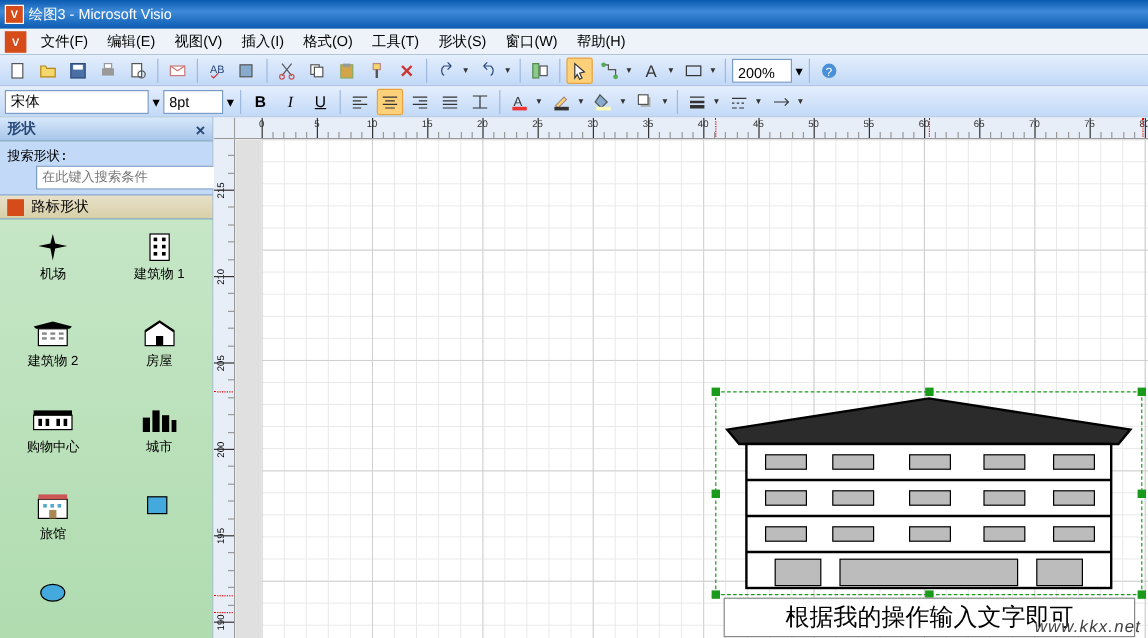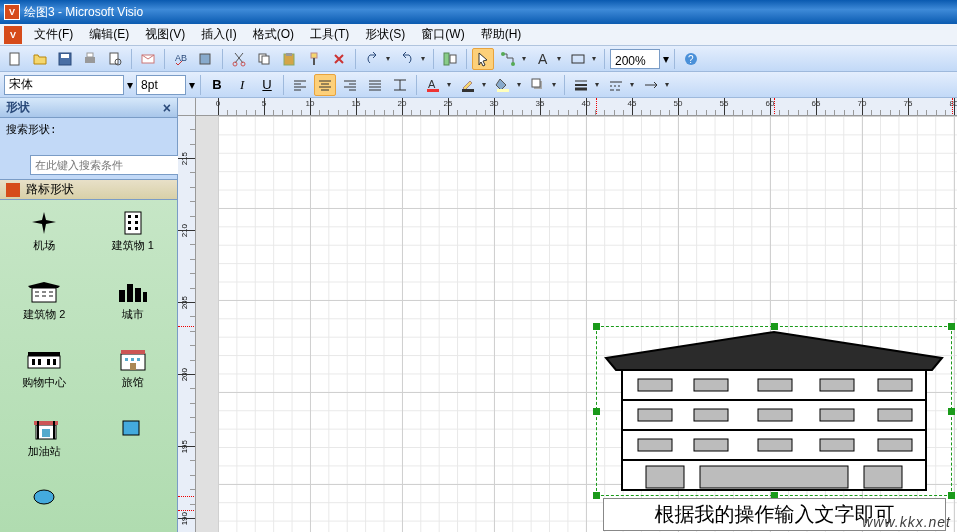--- a/index.html
+++ b/index.html
@@ -25,21 +25,21 @@
 .fmtbar { height: 26px; background: linear-gradient(to bottom, #e4eefd, #c2d9f7); display: flex; align-items: center; border-bottom: 1px solid #9eb9dc; padding: 0 4px; gap: 3px; }
 .font-sel { background: #fff; border: 1px solid #7a9cc6; height: 20px; width: 120px; padding: 0 4px; display: flex; align-items: center; }
 .size-sel { background: #fff; border: 1px solid #7a9cc6; height: 20px; width: 50px; padding: 0 4px; display: flex; align-items: center; }
 
 .main { display: flex; height: calc(532px - 24px - 22px - 26px - 26px); }
 
 .shapes-pane { width: 178px; background: linear-gradient(to bottom, #c6e0c6, #a8d4a8); border-right: 1px solid #7a9cc6; display: flex; flex-direction: column; }
 .pane-hdr { height: 20px; background: linear-gradient(to bottom, #d6e8fa, #a8c6ea); display: flex; align-items: center; padding: 0 6px; justify-content: space-between; border-bottom: 1px solid #7a9cc6; font-weight: bold; color: #2a4a7a; }
 .pane-hdr .x { cursor: pointer; font-size: 14px; }
 .search-sec { background: #c2d9f7; padding: 4px 6px; border-bottom: 1px solid #7a9cc6; }
-.search-sec .lbl { font-size: 11px; margin-bottom: 18px; font-family: Liberation Mono, monospace; }
+.search-sec .lbl { font-size: 11px; margin-bottom: 1px; font-family: Liberation Mono, monospace; }
 .search-row { display: flex; gap: 2px; padding-left: 24px; }
 .search-in { flex: 1; background: #fff; border: 1px solid #7a9cc6; height: 20px; padding: 0 4px; font-size: 11px; }
 .search-go { width: 20px; height: 20px; background: #3a8a3a; color: #fff; display: flex; align-items: center; justify-content: center; font-size: 12px; cursor: pointer; }
 .stencil-hdr { height: 20px; background: linear-gradient(to bottom, #e8e0c8, #d8d0a8); display: flex; align-items: center; padding: 0 6px; gap: 6px; border-bottom: 1px solid #7a9cc6; }
 .stencil-hdr .ico { width: 14px; height: 14px; background: #d64b1a; }
 .shapes-grid { flex: 1; overflow-y: auto; padding: 6px 0; display: grid; grid-template-columns: 1fr 1fr; gap: 8px 0; background: linear-gradient(to bottom, #c6e6c6, #b0dcb0); text-align: center; }
 .shape-item { display: flex; flex-direction: column; align-items: center; gap: 2px; cursor: pointer; padding: 4px 0; }
 .shape-item .sico { width: 40px; height: 26px; display: flex; align-items: center; justify-content: center; }
 .shape-item .slbl { font-size: 11px; }
 
@@ -431,65 +431,63 @@
               <rect x="9" y="15" width="4" height="2" fill="#888"></rect>
               <rect x="16" y="15" width="4" height="2" fill="#888"></rect>
               <rect x="23" y="15" width="4" height="2" fill="#888"></rect>
             </svg>
           </div>
           <div class="slbl">建筑物 2</div>
         </div>
       <div class="shape-item">
           <div class="sico">
             <svg width="32" height="24" viewBox="0 0 32 24">
-              <rect x="2" y="10" width="6" height="12" fill="#000"></rect>
-              <rect x="10" y="4" width="6" height="18" fill="#000"></rect>
-              <rect x="18" y="8" width="6" height="14" fill="#000"></rect>
-              <rect x="26" y="12" width="4" height="10" fill="#000"></rect>
-            </svg>
-          </div>
-          <div class="slbl">城市</div>
+              <path d="M4 10l12-8 12 8v12H4z" fill="#fff" stroke="#000"></path>
+              <path d="M4 10l12-8 12 8" fill="none" stroke="#000" stroke-width="2"></path>
+              <rect x="13" y="14" width="6" height="8" fill="#000"></rect>
+            </svg>
+          </div>
+          <div class="slbl">房屋</div>
         </div>
       <div class="shape-item">
           <div class="sico">
             <svg width="36" height="20" viewBox="0 0 36 20">
               <rect x="2" y="6" width="32" height="12" fill="#fff" stroke="#000"></rect>
               <rect x="2" y="2" width="32" height="4" fill="#000"></rect>
               <rect x="6" y="9" width="3" height="6" fill="#000"></rect>
               <rect x="12" y="9" width="3" height="6" fill="#000"></rect>
               <rect x="21" y="9" width="3" height="6" fill="#000"></rect>
               <rect x="27" y="9" width="3" height="6" fill="#000"></rect>
             </svg>
           </div>
           <div class="slbl">购物中心</div>
         </div>
       <div class="shape-item">
           <div class="sico">
             <svg width="32" height="24" viewBox="0 0 32 24">
+              <rect x="2" y="10" width="6" height="12" fill="#000"></rect>
+              <rect x="10" y="4" width="6" height="18" fill="#000"></rect>
+              <rect x="18" y="8" width="6" height="14" fill="#000"></rect>
+              <rect x="26" y="12" width="4" height="10" fill="#000"></rect>
+            </svg>
+          </div>
+          <div class="slbl">城市</div>
+        </div>
+      <div class="shape-item">
+          <div class="sico">
+            <svg width="32" height="24" viewBox="0 0 32 24">
               <rect x="4" y="6" width="24" height="16" fill="#fff" stroke="#000"></rect>
               <rect x="4" y="2" width="24" height="4" fill="#c55"></rect>
               <rect x="8" y="10" width="3" height="3" fill="#5ac"></rect>
               <rect x="14" y="10" width="3" height="3" fill="#5ac"></rect>
               <rect x="20" y="10" width="3" height="3" fill="#5ac"></rect>
               <rect x="13" y="15" width="6" height="7" fill="#a85"></rect>
             </svg>
           </div>
           <div class="slbl">旅馆</div>
-        </div>
-      <div class="shape-item">
-          <div class="sico">
-            <svg width="32" height="24" viewBox="0 0 32 24">
-              <rect x="8" y="8" width="20" height="14" fill="#fff" stroke="#000"></rect>
-              <rect x="6" y="4" width="24" height="4" fill="#c55"></rect>
-              <line x1="10" y1="4" x2="10" y2="22" stroke="#000" stroke-width="2"></line>
-              <line x1="26" y1="4" x2="26" y2="22" stroke="#000" stroke-width="2"></line>
-              <rect x="14" y="12" width="8" height="8" fill="#5ac"></rect>
-            </svg>
-          </div>
-          <div class="slbl">加油站</div>
         </div>
       <div class="shape-item">
           <div class="sico">
             <svg width="24" height="20" viewBox="0 0 24 20">
               <rect x="2" y="2" width="16" height="14" fill="#4ad" stroke="#000"></rect>
             </svg>
           </div>
           <div class="slbl"></div>
         </div>
       <div class="shape-item">

